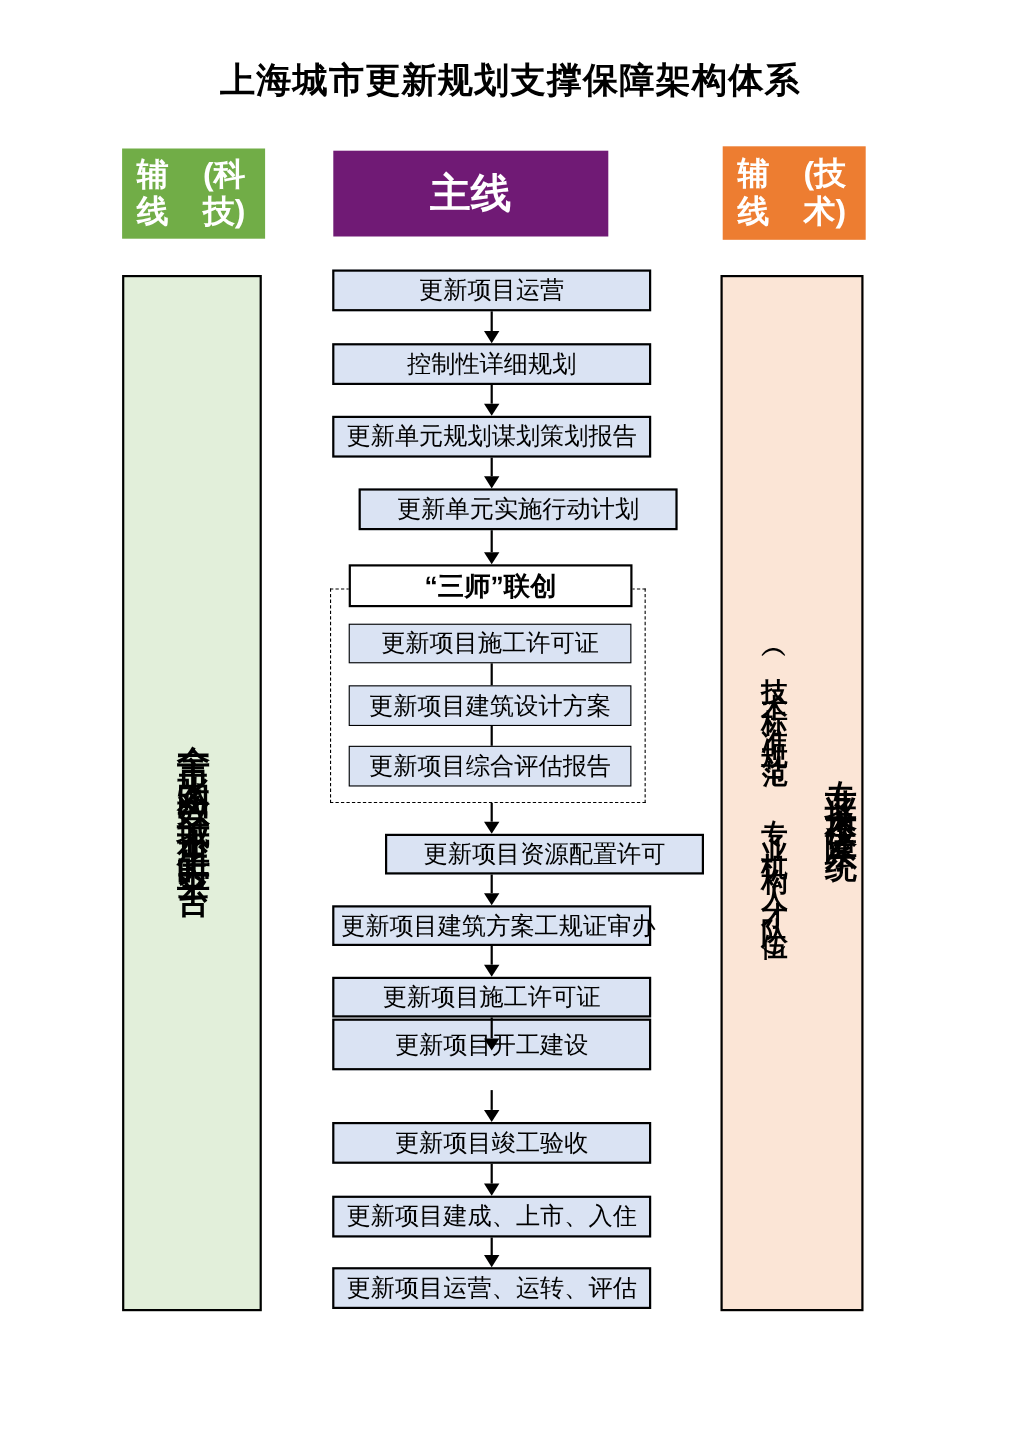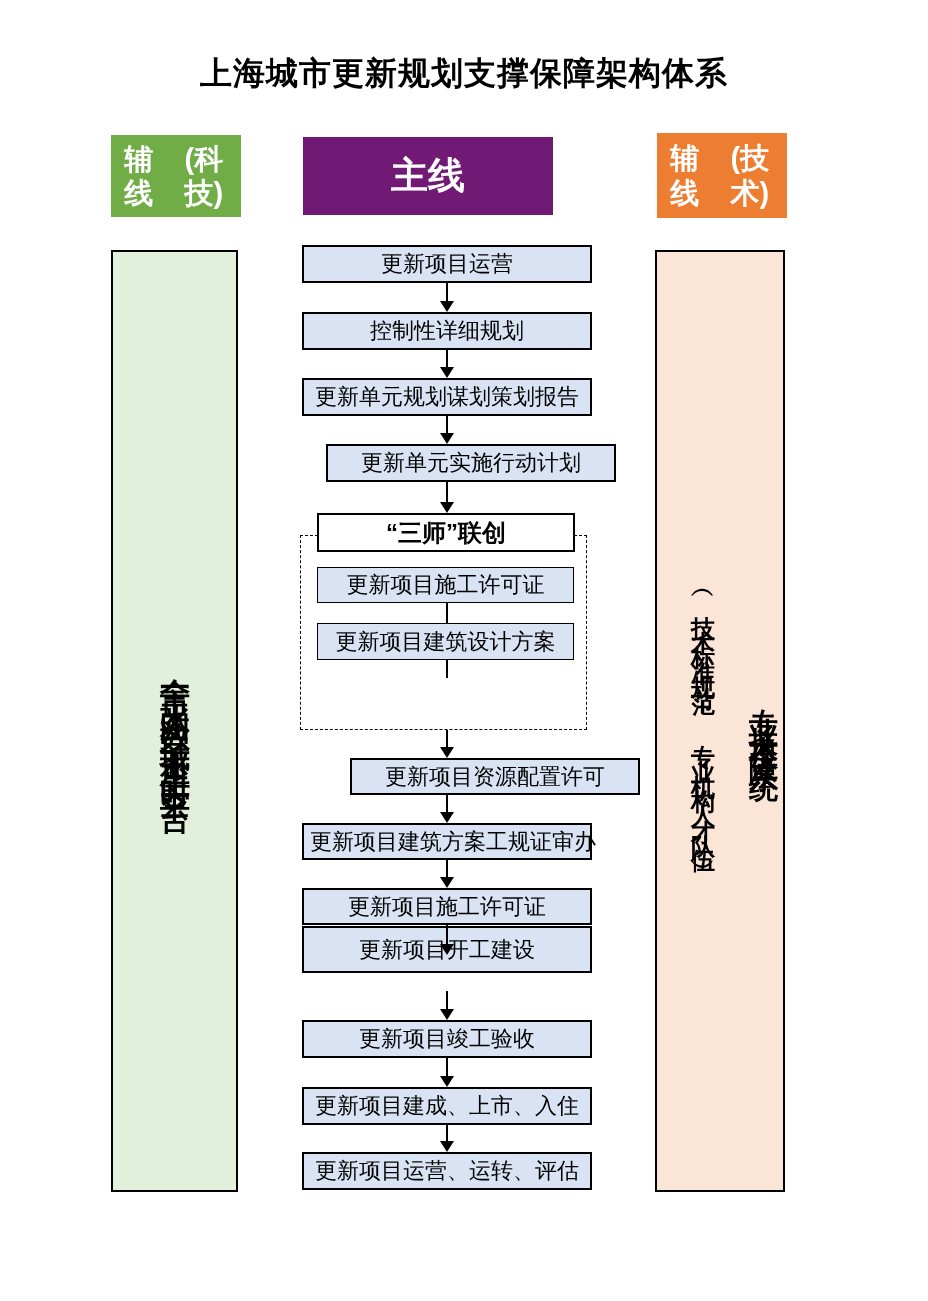--- a/index.html
+++ b/index.html
@@ -83,20 +83,21 @@
 
   <div class="arrow" style="top:283px;height:18px;"></div>
   <div class="arrow" style="top:350px;height:17px;"></div>
   <div class="arrow" style="top:416px;height:17px;"></div>
   <div class="arrow" style="top:482px;height:20px;"></div>
 
   <div class="gdash"></div>
   <div class="gtitle">“三师”联创</div>
   <div class="fbox ibox" style="top:567px;height:36px;">更新项目施工许可证</div>
   <div class="fbox ibox" style="top:623px;height:37px;">更新项目建筑设计方案</div>
+  <div class="fbox ibox" style="top:678px;height:37px;">更新项目综合评估报告</div>
   <div class="conn" style="top:603px;height:20px;"></div>
   <div class="conn" style="top:660px;height:18px;"></div>
 
   <div class="arrow" style="top:730px;height:17px;"></div>
 
   <div class="fbox" style="top:758px;height:37px;margin-left:48px;">更新项目资源配置许可</div>
   <div class="fbox" style="top:823px;height:37px;padding-left:12px;">更新项目建筑方案工规证审办</div>
   <div class="fbox" style="top:888px;height:37px;">更新项目施工许可证</div>
   <div class="fbox" style="top:926px;height:47px;">更新项目开工建设</div>
   <div class="fbox" style="top:1020px;height:38px;">更新项目竣工验收</div>

